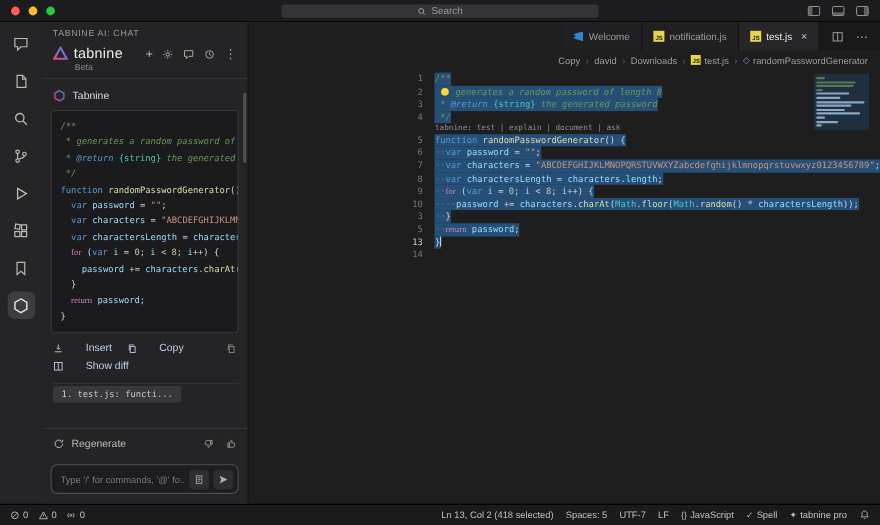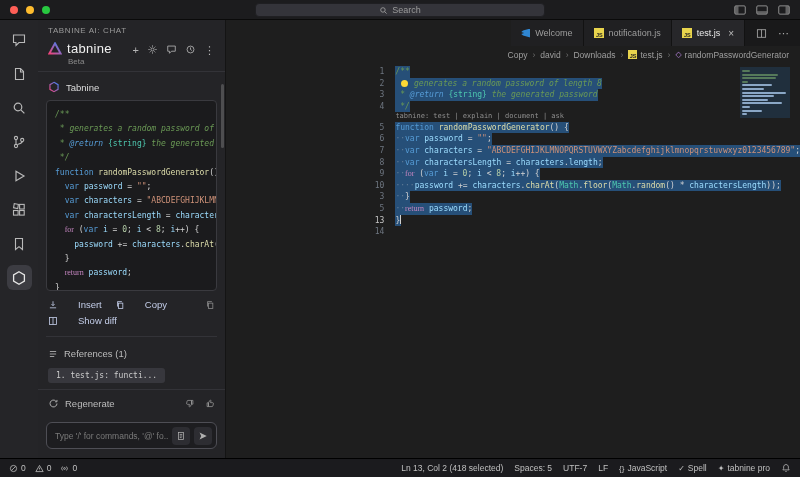--- a/index.html
+++ b/index.html
@@ -266,26 +266,20 @@
             <svg width="10" height="10" viewBox="0 0 16 16" fill="none" stroke="#c3cde8" stroke-width="1.3">
                 <rect x="2.5" y="2.5" width="11" height="11"></rect>
                 <path d="M8 2.5v11"></path>
               </svg>
             <span>Show diff</span>
           </span>
         </div>
 
         <div class="sd-divider"></div>
 
-        <div class="refs-row">
-          <svg width="10" height="10" viewBox="0 0 16 16" fill="none" stroke="#bcbcbc" stroke-width="1.3">
-              <path d="M3 4h10M3 8h10M3 12h7"></path>
-            </svg>
-          <span>References (1)</span>
-        </div>
         <span class="ref-pill">1. test.js: functi...</span>
 
         <div class="flex-spacer"></div>
       </div>
 
       <div class="regen-row">
         <svg width="11" height="11" viewBox="0 0 16 16" fill="none" stroke="#bcbcbc" stroke-width="1.3">
             <path d="M13 8a5 5 0 1 1-2-4"></path>
             <path d="M13 2.8v2.7h-2.7"></path>
           </svg>

